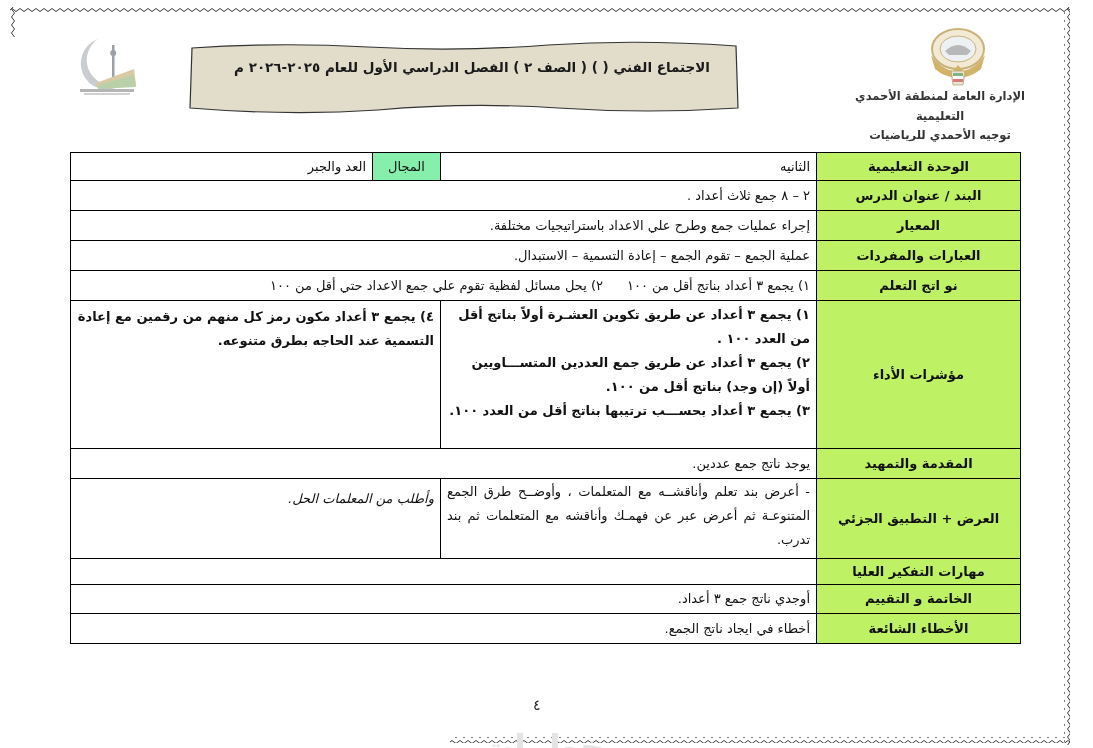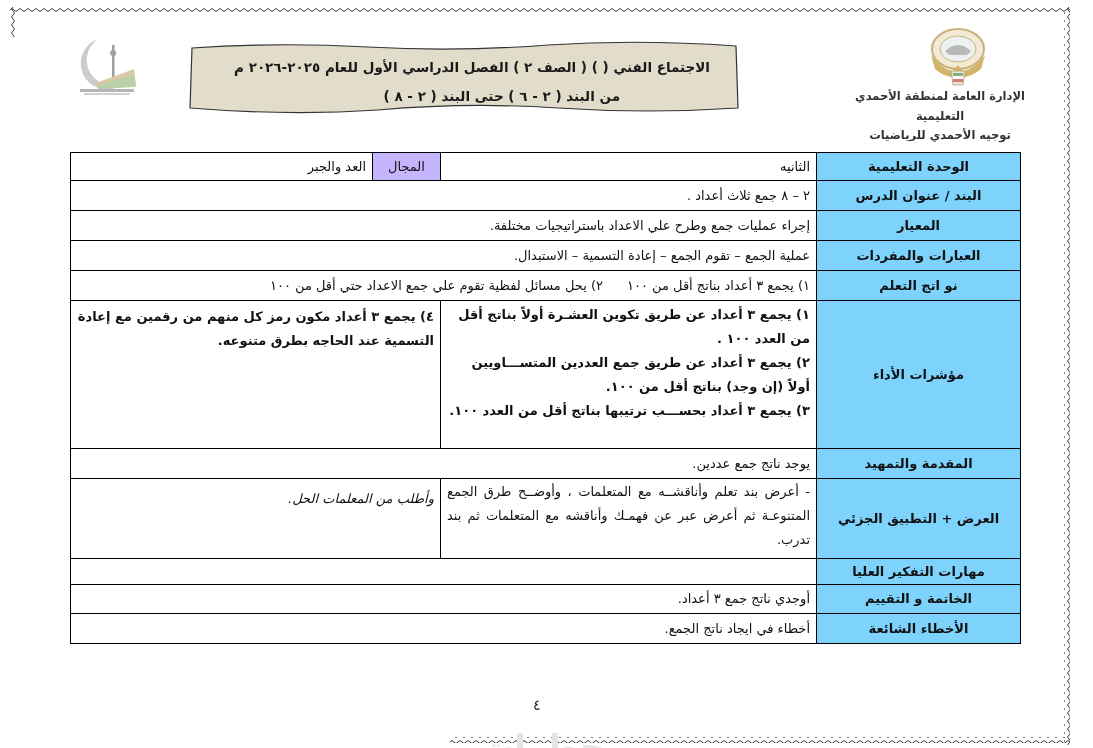--- a/index.html
+++ b/index.html
@@ -44,25 +44,25 @@
     .lesson-table {
       position: absolute; left: 70px; top: 152px; width: 950px;
       border-collapse: collapse; direction: rtl; table-layout: fixed;
       font-family: "DejaVu Sans", sans-serif;
     }
     .lesson-table td {
       border: 1.3px solid #000; vertical-align: middle; font-size: 13px;
       padding: 0 6px; line-height: 24px;
     }
     .label-cell {
-      background: #7dd3fc; text-align: center; font-weight: bold; font-size: 12.5px;
+      background: #bef264; text-align: center; font-weight: bold; font-size: 12.5px;
     }
     .label-small { font-size: 11px; }
     .val { text-align: right; }
-    .domain-label { background: #c4b5fd; text-align: center; font-size: 13px; }
+    .domain-label { background: #86efac; text-align: center; font-size: 13px; }
     .bold { font-weight: bold; }
 
     .list-item { display: block; text-align: right; }
     .lo-wrap { display: flex; flex-direction: row; justify-content: flex-start; gap: 24px; white-space: nowrap; }
 
     .page-number {
       position: absolute; left: 533px; top: 697px; font-size: 14px; color: #222;
     }
     .watermark {
       position: absolute; left: 480px; top: 727px; font-size: 34px; color: #e4e4e4;
@@ -98,21 +98,20 @@
     <rect x="12" y="54" width="54" height="3" fill="#b5b5b5"></rect>
     <rect x="16" y="58" width="46" height="2" fill="#d0d0d0"></rect>
   </svg>
 
   <div class="banner">
     <svg width="552" height="76" viewBox="0 0 552 76">
       <path d="M4 8 Q90 2 180 7 Q270 12 360 5 Q450 -1 548 6 L550 68 Q460 74 370 68 Q280 62 190 70 Q100 76 2 68 Z" fill="#e2dccb" stroke="#333" stroke-width="1.2"></path>
     </svg>
     <div class="banner-text">
       <div class="banner-line1">الاجتماع الفني (      ) ( الصف ٢ ) الفصل الدراسي الأول للعام ٢٠٢٥-٢٠٢٦ م</div>
-      <div class="banner-line2">من البند (  ٢  -  ٦  )   حتى البند (  ٢  -  ٨  )</div>
     </div>
   </div>
 
   <div class="ministry">
     <svg class="emblem" viewBox="0 0 70 66">
       <ellipse cx="35" cy="24" rx="26" ry="20" fill="#f3ead5" stroke="#c9b27a" stroke-width="2"></ellipse>
       <ellipse cx="35" cy="24" rx="18" ry="13" fill="#eef1f4" stroke="#c9b27a" stroke-width="1"></ellipse>
       <path d="M22 26 Q35 14 48 26 L44 30 L26 30 Z" fill="#b8b8b8"></path>
       <path d="M8 30 Q18 44 30 46 L35 40 L40 46 Q52 44 62 30 L58 44 Q46 54 35 52 Q24 54 12 44 Z" fill="#d3b26a"></path>
       <path d="M28 46 L42 46 L40 60 L30 60 Z" fill="#e9e3d8" stroke="#b9a46f" stroke-width="0.8"></path>

